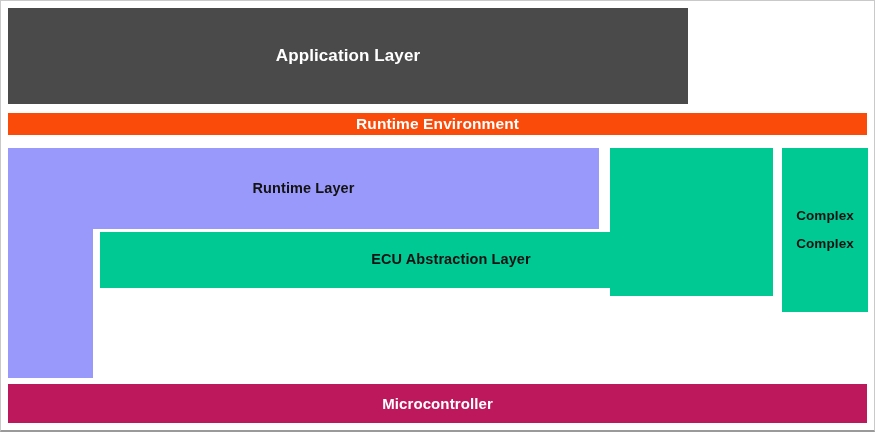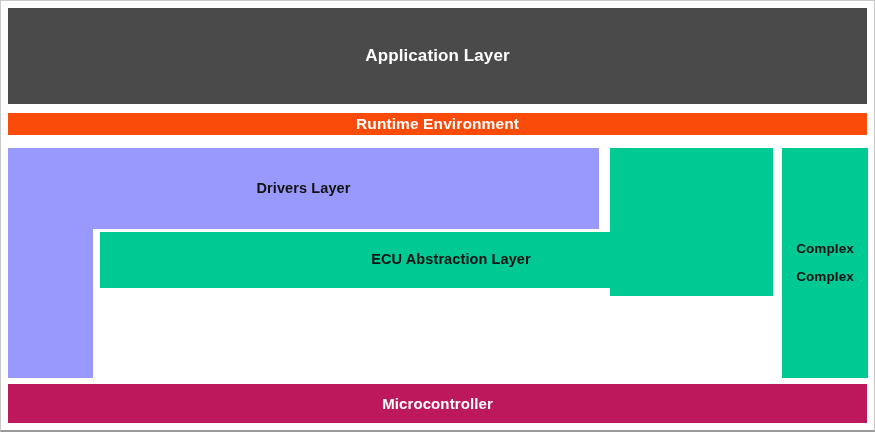--- a/index.html
+++ b/index.html
@@ -42,21 +42,21 @@
     text-align: center;
     font-weight: bold;
     line-height: 1.18;
     letter-spacing: 0.1px;
   }
 
   
   .app-layer {
     left: 8px;
     top: 8px;
-    width: 859px;
+    width: 680px;
     height: 96px;
     background: #4a4a4a;
     color: #ffffff;
     font-size: 17px;
   }
 
   
   .rte-layer {
     left: 8px;
     top: 113px;
@@ -113,21 +113,21 @@
     background: #fa7f81;
     color: #121212;
     font-size: 14.5px;
   }
 
   
   .complex-drivers {
     left: 782px;
     top: 148px;
     width: 86px;
-    height: 230px;
+    height: 164px;
     background: #00c994;
     color: #121212;
     font-size: 13.5px;
     flex-direction: column;
     gap: 12px;
   }
   .complex-drivers .cd-line { display: block; white-space: nowrap; }
 
   
   .mcu-layer {
@@ -151,21 +151,21 @@
     <span class="label">Application Layer</span>
   </div>
 
   <div class="block rte-layer">
     <span class="label">Runtime Environment</span>
   </div>
 
   <div class="block services-col"></div>
 
   <div class="block services-top">
-    <span class="label">Drivers Layer</span>
+    <span class="label">Runtime Layer</span>
   </div>
 
   <div class="block ecu-riser"></div>
 
   <div class="block ecu-bar">
     <span class="label">ECU Abstraction Layer</span>
   </div>
 
 
   <div class="block complex-drivers">

